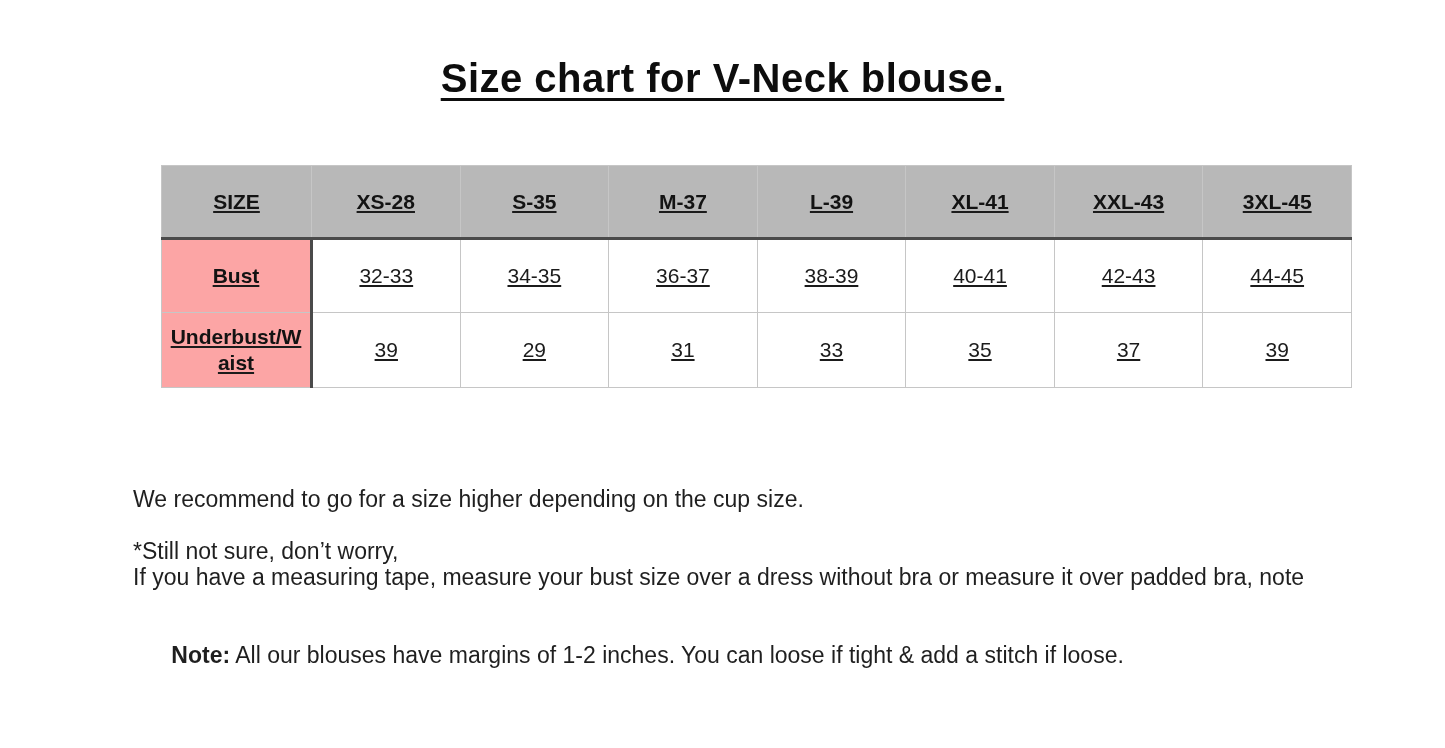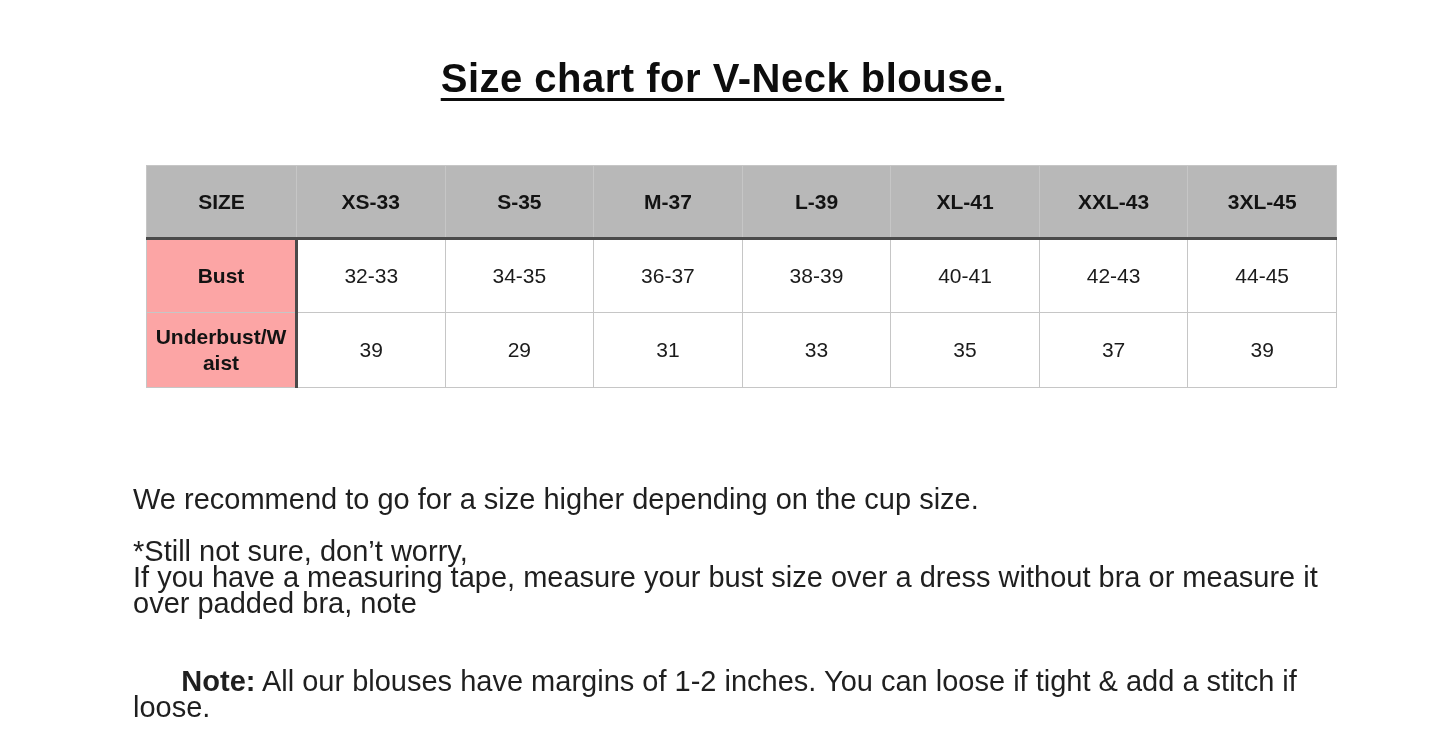--- a/index.html
+++ b/index.html
@@ -25,22 +25,23 @@
     font-size: 40px;
     font-weight: bold;
     color: #0d0d0d;
     letter-spacing: 0.5px;
     text-decoration: underline;
     text-decoration-thickness: 3px;
     text-underline-offset: 6px;
   }
   .size-table-wrap {
     position: absolute;
-    left: 146px;
+    left: 161px;
     top: 165px;
+    text-decoration: underline;
   }
   table.size-table {
     border-collapse: collapse;
     table-layout: fixed;
     width: 1191px;
   }
   table.size-table col.label-col { width: 150px; }
   table.size-table th,
   table.size-table td {
     border: 1px solid #c6c6c6;
@@ -69,21 +70,21 @@
   }
   table.size-table tr.row-length td { background: #f3f3f3; }
   table.size-table tr.row-length td.row-label { background: #d9d9d9; }
   table.size-table tr.row-bust td:not(.row-label),
   table.size-table tr.row-underbust td:not(.row-label) { background: #ffffff; }
   .notes {
     position: absolute;
     left: 133px;
     top: 486px;
     width: 1240px;
-    font-size: 29px;
+    font-size: 23px;
     color: #1f1f1f;
   }
   .notes .note-line {
     min-height: 26px;
     line-height: 26px;
     white-space: pre-wrap;
   }
   .notes .bold { font-weight: bold; }
 </style>
 </head>
@@ -101,21 +102,21 @@
           <col>
           <col>
           <col>
           <col>
           <col>
           <col>
       </colgroup>
       <thead>
         <tr>
           <th>SIZE</th>
-          <th>XS-33</th>
+          <th>XS-28</th>
           <th>S-35</th>
           <th>M-37</th>
           <th>L-39</th>
           <th>XL-41</th>
           <th>XXL-43</th>
           <th>3XL-45</th>
         </tr>
       </thead>
       <tbody>
         <tr class="row-bust">

